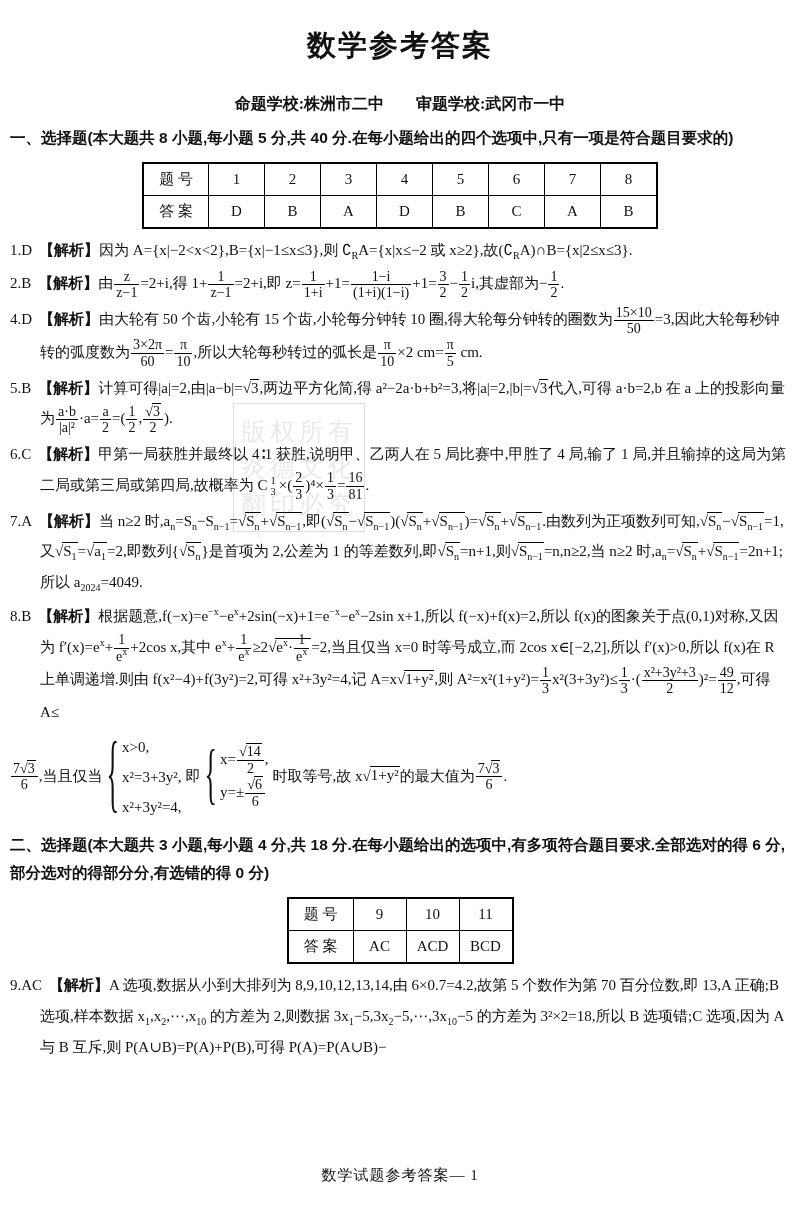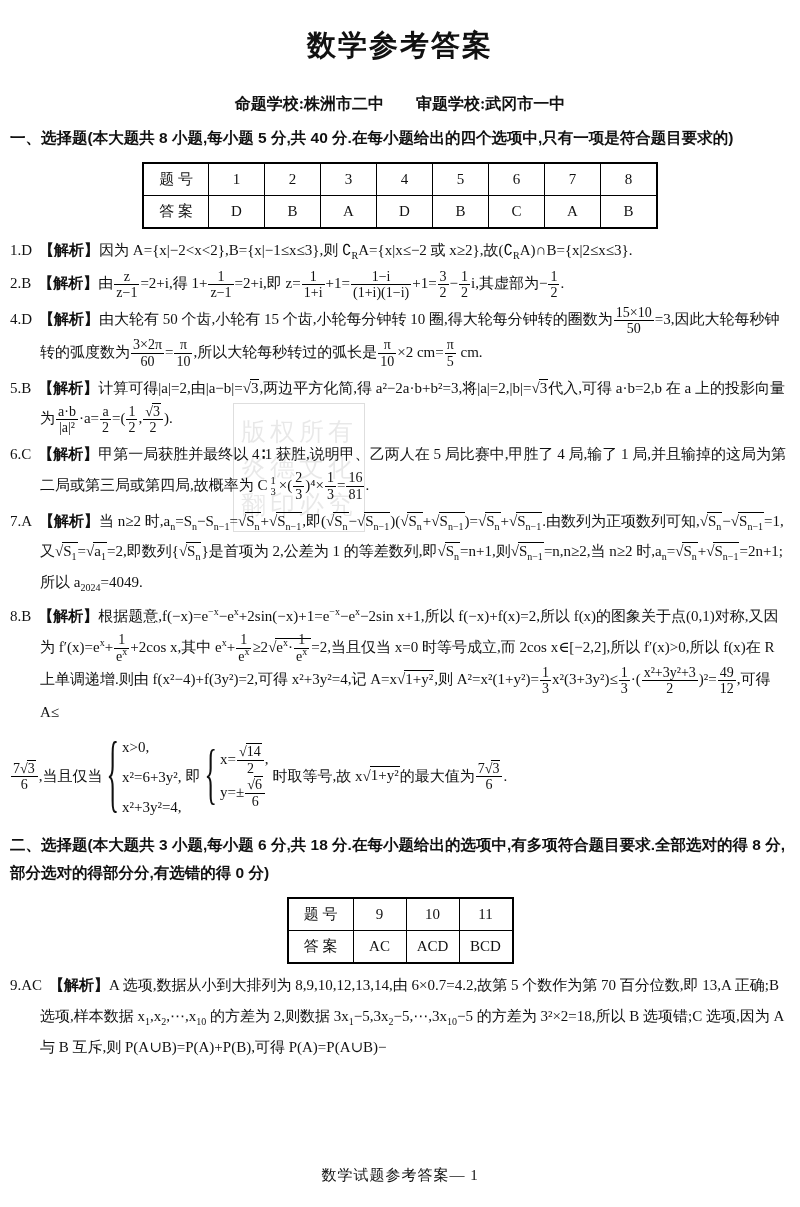--- a/index.html
+++ b/index.html
@@ -122,36 +122,36 @@
     <p class="item"><span class="ino">6.C</span><b class="tag">【解析】</b><span>甲第一局获胜并最终以 4∶1 获胜,说明甲、乙两人在 5 局比赛中,甲胜了 4 局,输了 1 局,并且输掉的这局为第二局或第三局或第四局,故概率为 C<span class="fr vv"><span class="nu">1</span><span class="de">3</span></span>×(<span class="fr"><span class="nu">2</span><span class="de">3</span></span>)⁴×<span class="fr"><span class="nu">1</span><span class="de">3</span></span>=<span class="fr"><span class="nu">16</span><span class="de">81</span></span>.</span></p>
     <p class="item"><span class="ino">7.A</span><b class="tag">【解析】</b><span>当 n≥2 时,a<sub>n</sub>=S<sub>n</sub>−S<sub>n−1</sub>=<span class="sq"><span class="sqg">√</span><span class="sqi">S<sub>n</sub></span></span>+<span class="sq"><span class="sqg">√</span><span class="sqi">S<sub>n−1</sub></span></span>,即(<span class="sq"><span class="sqg">√</span><span class="sqi">S<sub>n</sub></span></span>−<span class="sq"><span class="sqg">√</span><span class="sqi">S<sub>n−1</sub></span></span>)(<span class="sq"><span class="sqg">√</span><span class="sqi">S<sub>n</sub></span></span>+<span class="sq"><span class="sqg">√</span><span class="sqi">S<sub>n−1</sub></span></span>)=<span class="sq"><span class="sqg">√</span><span class="sqi">S<sub>n</sub></span></span>+<span class="sq"><span class="sqg">√</span><span class="sqi">S<sub>n−1</sub></span></span>.由数列为正项数列可知,<span class="sq"><span class="sqg">√</span><span class="sqi">S<sub>n</sub></span></span>−<span class="sq"><span class="sqg">√</span><span class="sqi">S<sub>n−1</sub></span></span>=1,又<span class="sq"><span class="sqg">√</span><span class="sqi">S<sub>1</sub></span></span>=<span class="sq"><span class="sqg">√</span><span class="sqi">a<sub>1</sub></span></span>=2,即数列{<span class="sq"><span class="sqg">√</span><span class="sqi">S<sub>n</sub></span></span>}是首项为 2,公差为 1 的等差数列,即<span class="sq"><span class="sqg">√</span><span class="sqi">S<sub>n</sub></span></span>=n+1,则<span class="sq"><span class="sqg">√</span><span class="sqi">S<sub>n−1</sub></span></span>=n,n≥2,当 n≥2 时,a<sub>n</sub>=<span class="sq"><span class="sqg">√</span><span class="sqi">S<sub>n</sub></span></span>+<span class="sq"><span class="sqg">√</span><span class="sqi">S<sub>n−1</sub></span></span>=2n+1;所以 a<sub>2024</sub>=4049.</span></p>
     <p class="item"><span class="ino">8.B</span><b class="tag">【解析】</b><span>根据题意,f(−x)=e<sup>−x</sup>−e<sup>x</sup>+2sin(−x)+1=e<sup>−x</sup>−e<sup>x</sup>−2sin x+1,所以 f(−x)+f(x)=2,所以 f(x)的图象关于点(0,1)对称,又因为 f′(x)=e<sup>x</sup>+<span class="fr"><span class="nu">1</span><span class="de">e<sup>x</sup></span></span>+2cos x,其中 e<sup>x</sup>+<span class="fr"><span class="nu">1</span><span class="de">e<sup>x</sup></span></span>≥2<span class="sq"><span class="sqg">√</span><span class="sqi">e<sup>x</sup>·<span class="fr"><span class="nu">1</span><span class="de">e<sup>x</sup></span></span></span></span>=2,当且仅当 x=0 时等号成立,而 2cos x∈[−2,2],所以 f′(x)&gt;0,所以 f(x)在 R 上单调递增.则由 f(x²−4)+f(3y²)=2,可得 x²+3y²=4,记 A=x<span class="sq"><span class="sqg">√</span><span class="sqi">1+y²</span></span>,则 A²=x²(1+y²)=<span class="fr"><span class="nu">1</span><span class="de">3</span></span>x²(3+3y²)≤<span class="fr"><span class="nu">1</span><span class="de">3</span></span>·(<span class="fr"><span class="nu">x²+3y²+3</span><span class="de">2</span></span>)²=<span class="fr"><span class="nu">49</span><span class="de">12</span></span>,可得 A≤</span></p>
 
     <div class="i8">
       <span class="seg"><span class="fr"><span class="nu">7<span class="sq"><span class="sqg">√</span><span class="sqi">3</span></span></span><span class="de">6</span></span>,当且仅当</span>
       <span class="cases">
           <span class="brace b3">{</span>
           <span class="rows">
         <span class="crow">x&gt;0,</span>
-        <span class="crow">x²=6+3y²,</span>
+        <span class="crow">x²=3+3y²,</span>
         <span class="crow">x²+3y²=4,</span>
       </span>
         </span>
       <span class="seg">即</span>
       <span class="cases">
           <span class="brace b2">{</span>
           <span class="rows">
         <span class="crow">x=<span class="fr"><span class="nu"><span class="sq"><span class="sqg">√</span><span class="sqi">14</span></span></span><span class="de">2</span></span>,</span>
         <span class="crow">y=±<span class="fr"><span class="nu"><span class="sq"><span class="sqg">√</span><span class="sqi">6</span></span></span><span class="de">6</span></span></span>
       </span>
         </span>
       <span class="seg">时取等号,故 x<span class="sq"><span class="sqg">√</span><span class="sqi">1+y²</span></span>的最大值为<span class="fr"><span class="nu">7<span class="sq"><span class="sqg">√</span><span class="sqi">3</span></span></span><span class="de">6</span></span>.</span>
     </div>
 
-    <div class="sec-h">二、选择题(本大题共 3 小题,每小题 6 分,共 18 分.在每小题给出的选项中,有多项符合题目要求.全部选对的得 8 分,部分选对的得部分分,有选错的得 0 分)</div>
+    <div class="sec-h">二、选择题(本大题共 3 小题,每小题 4 分,共 18 分.在每小题给出的选项中,有多项符合题目要求.全部选对的得 6 分,部分选对的得部分分,有选错的得 0 分)</div>
 
     <table class="ans t2">
       <tbody>
           <tr>
         <td class="lab">题 号</td>
         <td class="c">9</td>
         <td class="c">10</td>
         <td class="c">11</td>
       </tr>
       <tr>

